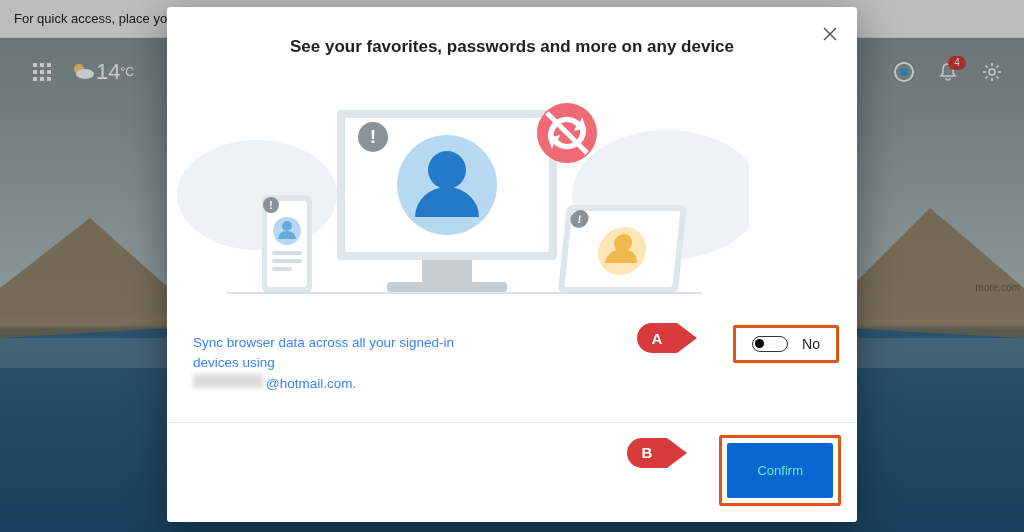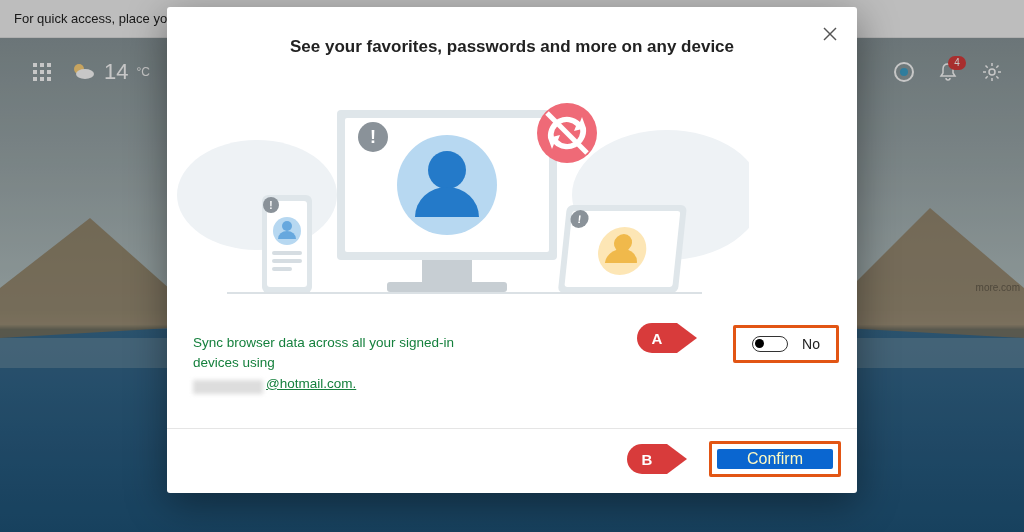--- a/index.html
+++ b/index.html
@@ -68,21 +68,20 @@
     height:32px;
     display:flex;
     align-items:center;
     gap:16px;
     color:#fff;
     z-index:2;
   }
   .weather {
     display:flex;
     align-items:center;
-    gap:8px;
     font-size:22px;
     font-weight:300;
   }
   .weather sup { font-size:12px; vertical-align: super;}
   .grid-dots {
     display:inline-grid;
     grid-template-columns: repeat(3,4px);
     grid-template-rows: repeat(3,4px);
     gap:3px;
   }
@@ -154,22 +153,22 @@
     margin-top:18px;
     position:relative;
     background:#fff;
     overflow:hidden;
   }
 
   .sync-row {
     padding:18px 26px 28px 26px;
     position:relative;
   }
-  .sync-text { font-size:13.5px; color:#15803d; max-width:310px; line-height:1.5;}
-  .email { display:inline-flex; align-items:flex-end; gap:3px;text-decoration:underline;}
+  .sync-text { font-size:13.5px; color:#3b82f6; max-width:310px; line-height:1.5;}
+  .email { display:inline-flex; align-items:flex-start; gap:3px;}
   .email .blur {
     display:inline-block; width:70px; height:14px; background:#ddd; filter:blur(2px);
   }
 
   .toggle-wrap {
     position:absolute;
     top:10px;
     right:18px;
     border:3px solid #e25514;
     border-radius:2px;
@@ -196,24 +195,24 @@
     gap:10px;
     position:relative;
   }
   .confirm-box {
     border:3px solid #e25514;
     border-radius:2px;
     padding:5px;
   }
   .confirm-btn {
     background:#0a66d0;
-    color:#fef9c3;
+    color:#5eead4;
     border:none;
-    padding:1px 30px;
-    font-size:16px;
+    padding:20px 30px;
+    font-size:13px;
     border-radius:2px;
   }
 
   
   .callout {
     position:absolute;
     height:30px;
     display:flex;
     align-items:center;
     z-index:20;

